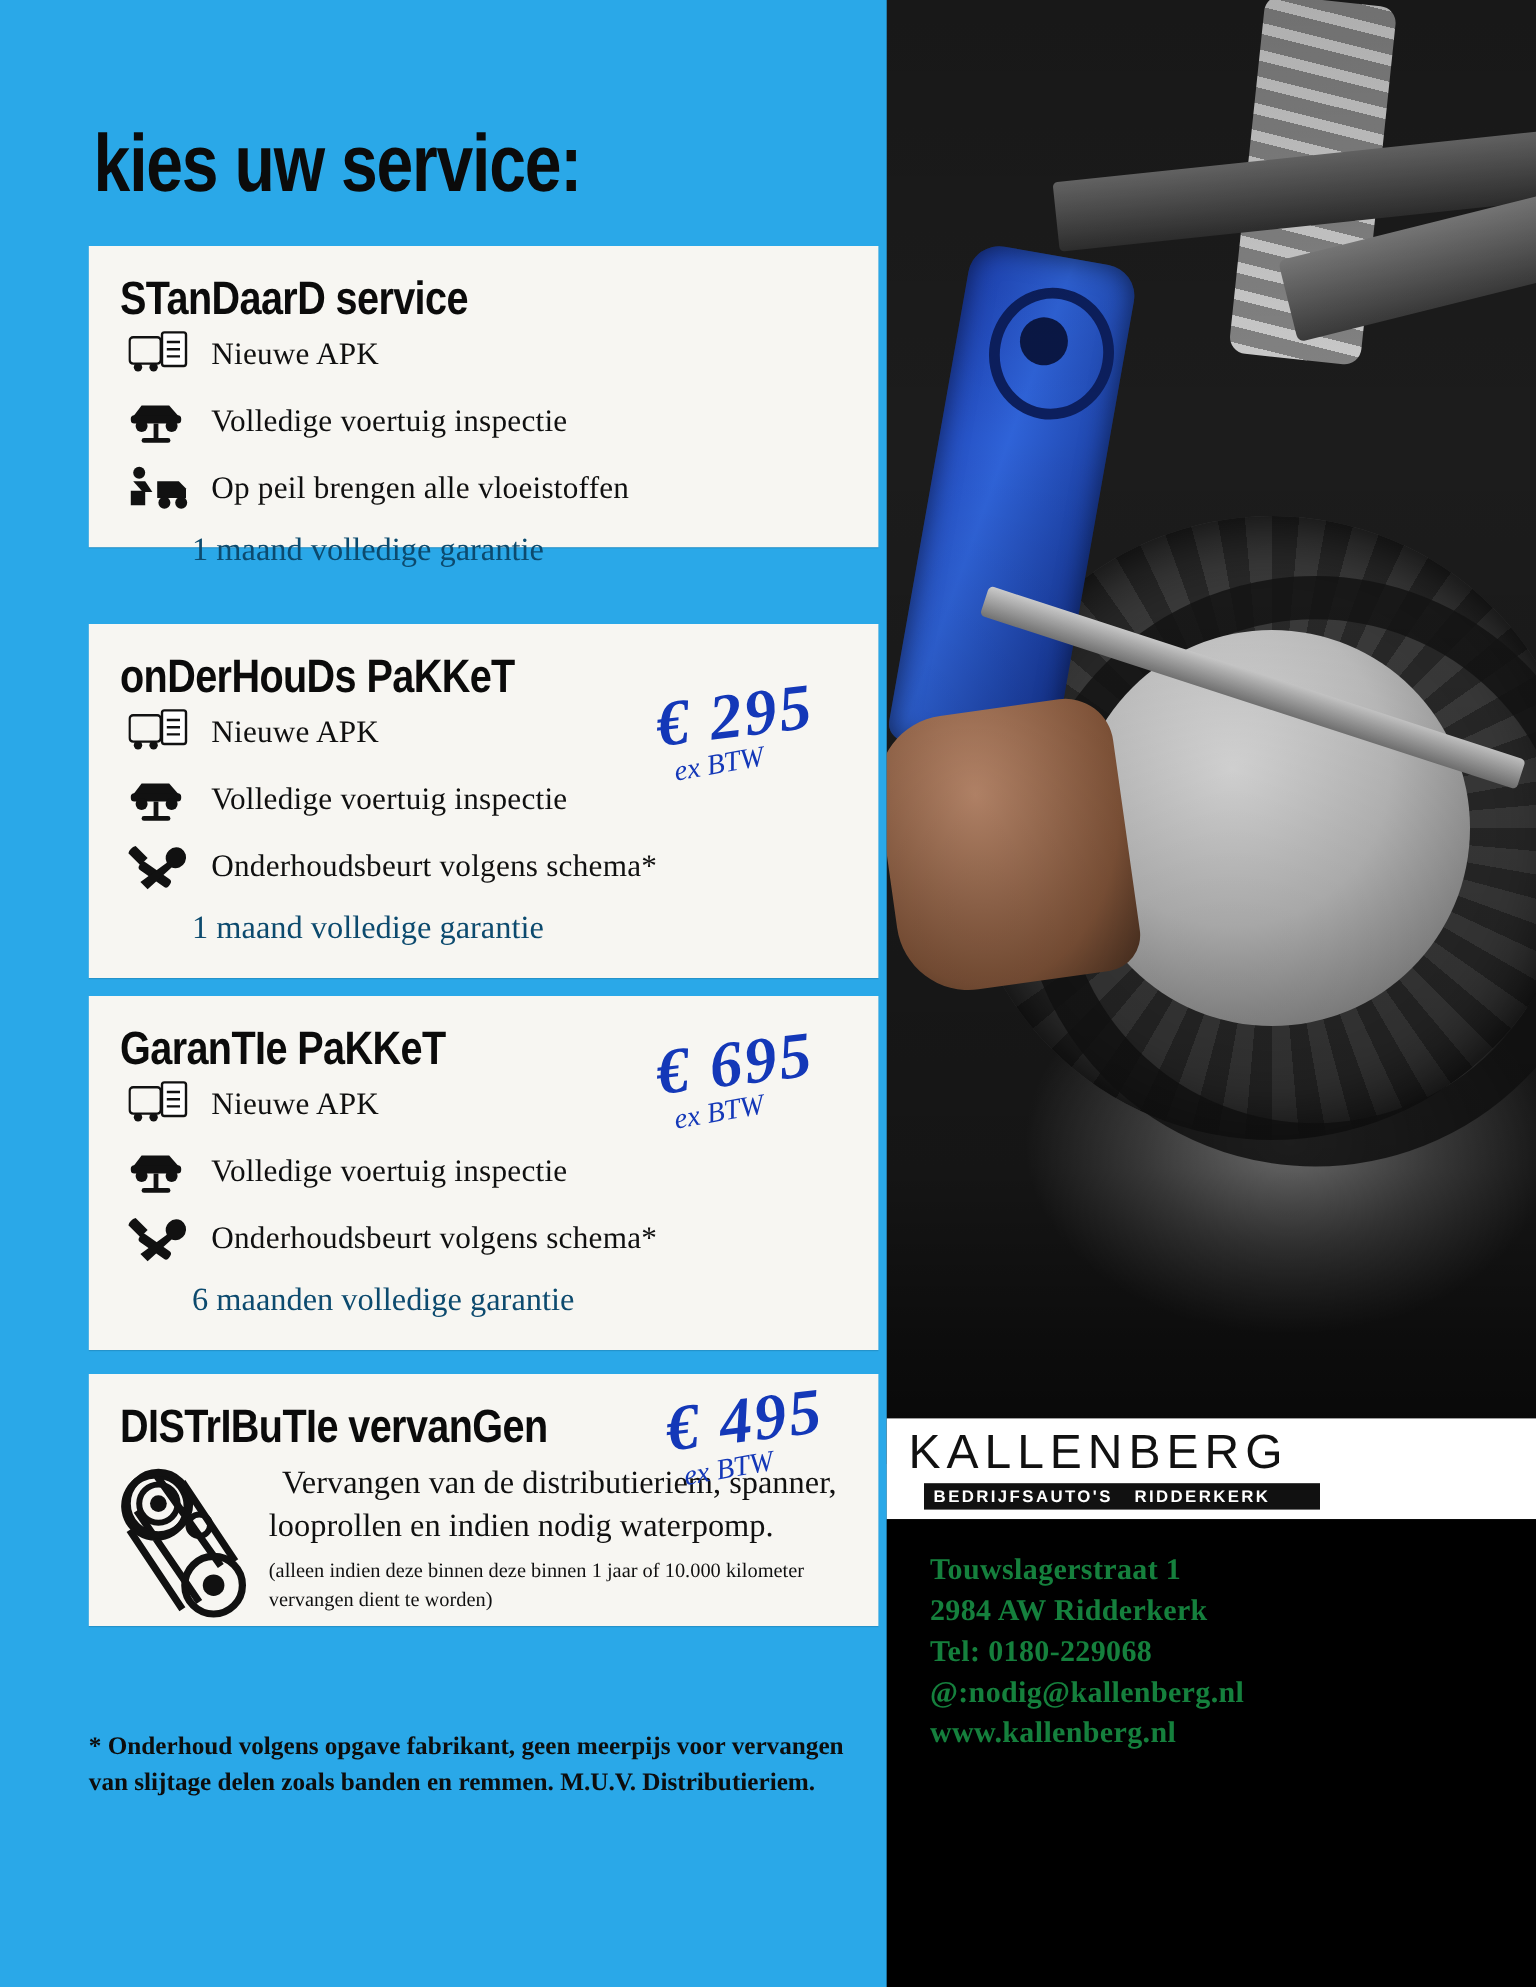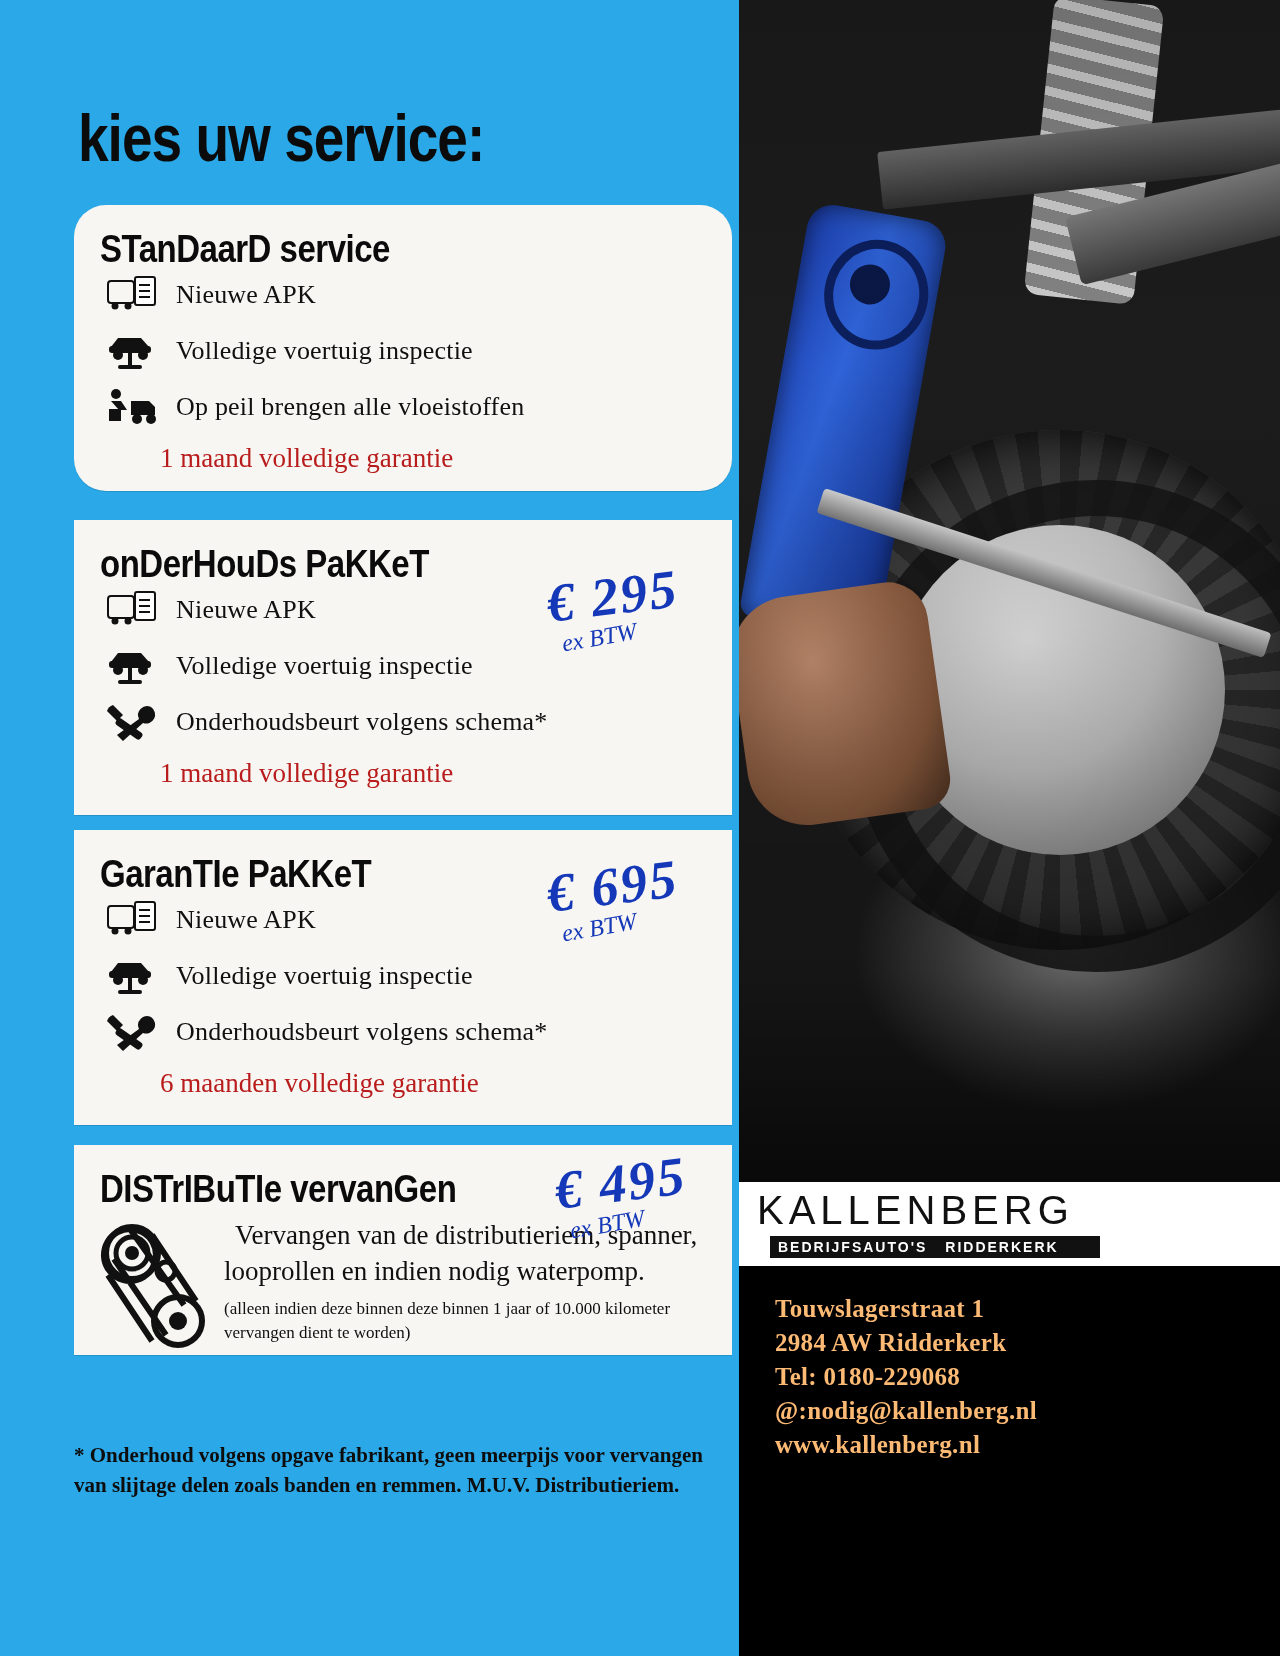--- a/index.html
+++ b/index.html
@@ -104,21 +104,21 @@
   .logo-sub{
     position:absolute;left:18px;top:54px;width:330px;height:22px;
     background:#111;color:#fff;
     font-family:"Liberation Sans", sans-serif;
     font-size:14px;letter-spacing:2px;font-weight:700;
     display:flex;align-items:center;gap:18px;padding:0 8px;box-sizing:border-box;margin-left:13px;
   }
   .contact{
     position:absolute;left:739px;top:1266px;width:541px;height:390px;
     background:#000;
-    color:#fdba74;
+    color:#15803d;
     padding:26px 0 0 36px;box-sizing:border-box;
   }
   .contact div{
     font-family:"Liberation Serif", serif;
     font-weight:700;font-size:25px;line-height:34px;letter-spacing:.3px;
   }
 
   
   .title{
     position:absolute;left:78px;top:98px;
@@ -143,21 +143,21 @@
   .row{
     display:flex;align-items:center;gap:16px;padding:6px 0 6px 30px;
   }
   .row .txt{
     font-family:"Liberation Serif", serif;
     font-size:26px;color:#101010;letter-spacing:.2px;
   }
   .row .ico{width:56px;height:44px;flex:0 0 56px;display:flex;align-items:center;justify-content:center;}
   .warranty{
     font-family:"Liberation Serif", serif;
-    font-size:27px;color:#b91c1c;padding:8px 0 20px 86px;
+    font-size:27px;color:#0c4a6e;padding:8px 0 20px 86px;
   }
 
   
   .price{
     position:absolute;
     font-family:"Liberation Serif", serif;
     color:#1438b8;
     transform:rotate(-7deg);
     pointer-events:none;
   }
@@ -219,21 +219,21 @@
   <div class="contact">
     <div>Touwslagerstraat 1</div>
     <div>2984 AW Ridderkerk</div>
     <div>Tel: 0180-229068</div>
     <div>@:nodig@kallenberg.nl</div>
     <div>www.kallenberg.nl</div>
   </div>
 
   <div class="title">KIes uw service:</div>
 
-  <div class="card" style="top:205px;height:286px;border-radius:32px;">
+  <div class="card" style="top:205px;height:251px;">
     <h2>STanDaarD service</h2>
     <div class="row">
       <span class="ico">
         <svg width="50" height="40" viewBox="0 0 50 40">
             <rect x="1" y="6" width="26" height="22" rx="3" fill="none" stroke="#111" stroke-width="2"></rect>
             <circle cx="8" cy="31" r="3.5" fill="#111"></circle>
             <circle cx="21" cy="31" r="3.5" fill="#111"></circle>
             <rect x="28" y="2" width="20" height="28" rx="2" fill="#fff" stroke="#111" stroke-width="2"></rect>
             <path d="M32 10h11M32 16h11M32 22h11" stroke="#111" stroke-width="2"></path>
           </svg>

